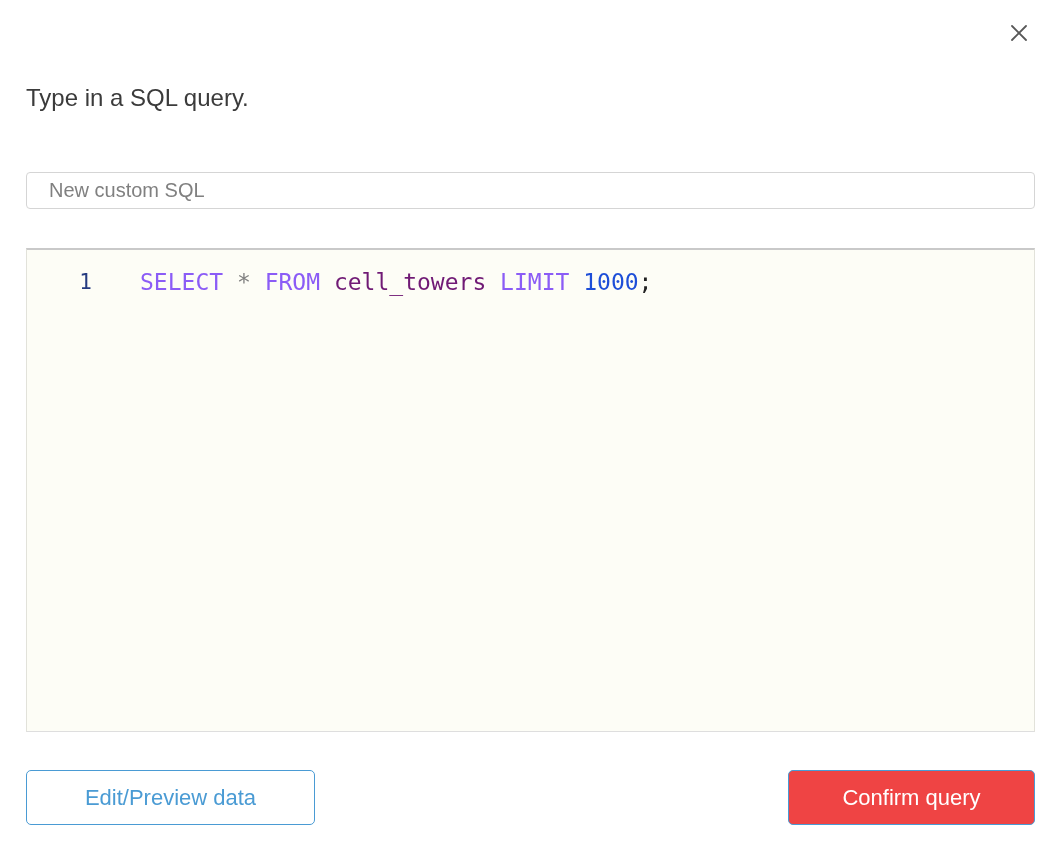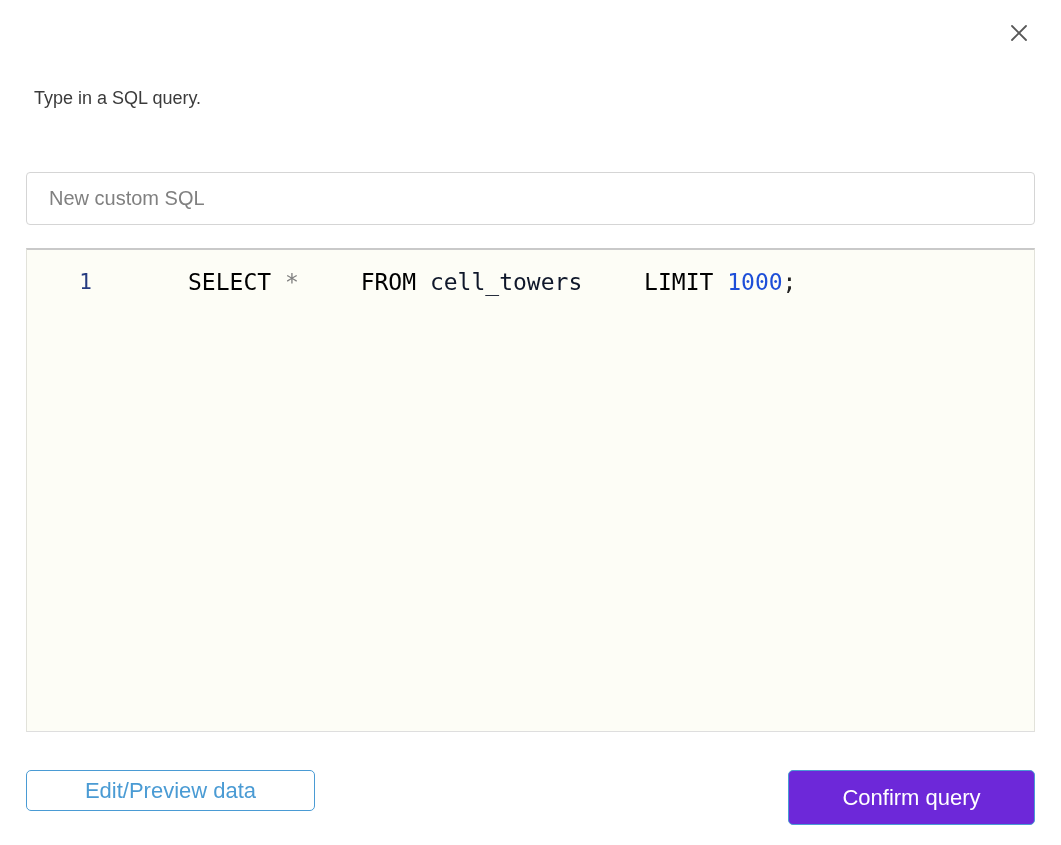--- a/index.html
+++ b/index.html
@@ -53,35 +53,34 @@
     background: transparent;
     border: none;
     padding: 0;
   }
   .close-btn svg { display: block; }
 
   .dlg-subtitle {
     position: absolute;
     left: 26px;
     top: 84px;
-    font-size: 18px;
+    font-size: 24px;
     line-height: 28px;
     color: #3b3b3b;
     font-weight: 400;
     white-space: nowrap;
-    margin-left: 8px;
   }
 
   
   .name-input {
     position: absolute;
     left: 26px;
     top: 172px;
     width: 1009px;
-    height: 53px;
+    height: 37px;
     box-sizing: border-box;
     border: 1px solid #d5d5d5;
     border-radius: 4px;
     background: #ffffff;
     font-family: "Liberation Sans", sans-serif;
     font-size: 20px;
     color: #707070;
     padding: 0 0 0 22px;
     outline: none;
   }
@@ -125,52 +124,52 @@
     font-family: "DejaVu Sans Mono", "Liberation Mono", monospace;
     font-size: 21px;
     user-select: none;
   }
 
   .code-body {
     padding-left: 48px;
     white-space: pre;
   }
 
-  .tok-kw      { color: #000000; margin-left: 48px; }
+  .tok-kw      { color: #8b5cf6; }
   .tok-star    { color: #808080; }
-  .tok-ident   { color: #0f172a; }
+  .tok-ident   { color: #701a75; }
   .tok-num     { color: #1d4ed8; }
   .tok-punct   { color: #222222; }
 
   
   .btn-secondary {
     position: absolute;
     left: 26px;
     top: 770px;
     width: 289px;
-    height: 41px;
+    height: 55px;
     box-sizing: border-box;
     background: #ffffff;
     border: 1px solid #4a9bd4;
     border-radius: 5px;
     color: #4a9bd4;
     font-family: "Liberation Sans", sans-serif;
     font-size: 22px;
     cursor: pointer;
     padding: 2px;
   }
 
   .btn-primary {
     position: absolute;
     left: 788px;
     top: 770px;
     width: 247px;
     height: 55px;
     box-sizing: border-box;
-    background: #6d28d9;
+    background: #ef4444;
     border: 1px solid #4a9bd4;
     border-radius: 5px;
     color: #ffffff;
     font-family: "Liberation Sans", sans-serif;
     font-size: 22px;
     cursor: pointer;
     padding: 0;
   }
 </style>
 </head>

